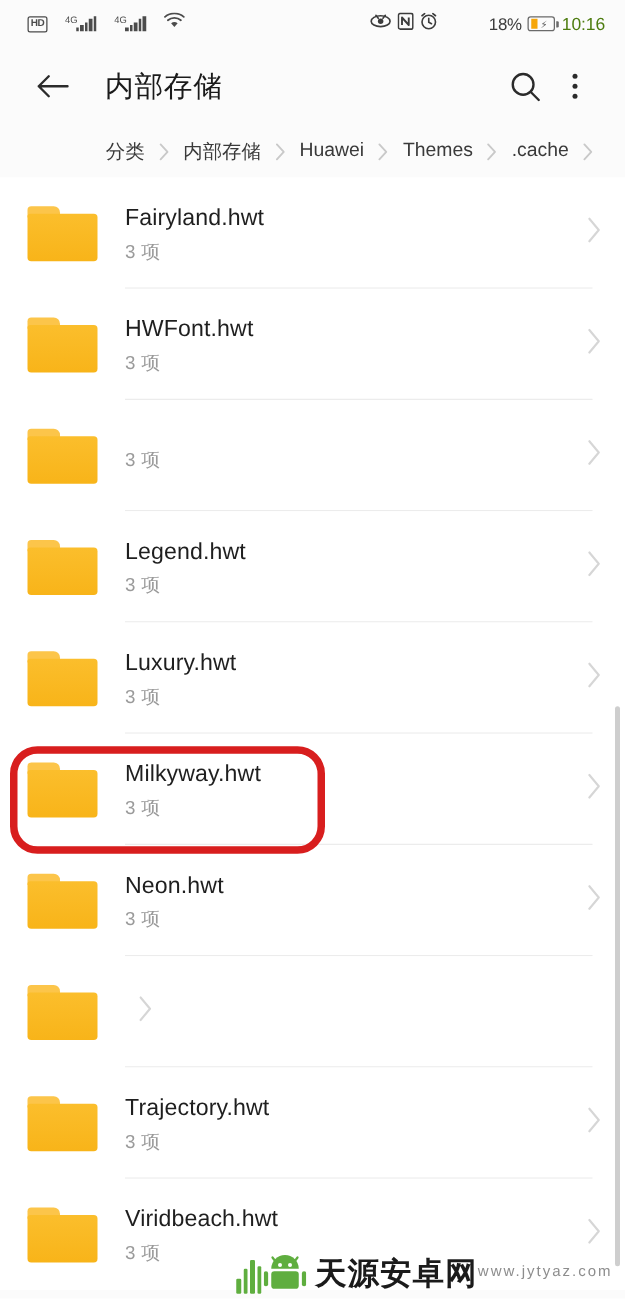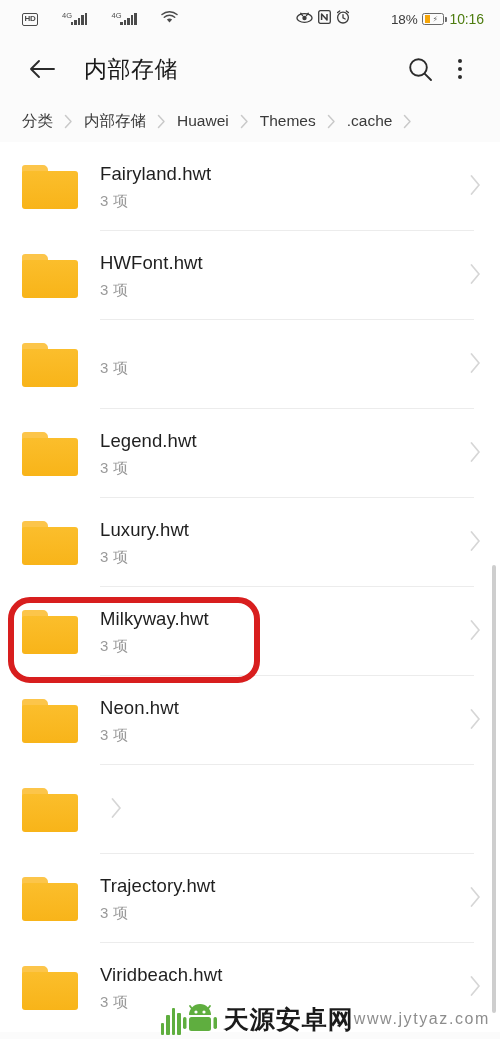--- a/index.html
+++ b/index.html
@@ -25,21 +25,21 @@
     background: #fbfbfb;
     display: flex;
     align-items: center;
     justify-content: space-between;
     padding: 0 16px 0 22px;
     box-sizing: border-box;
   }
   .sb-left, .sb-right {
     display: flex;
     align-items: center;
-    gap: 24px;
+    gap: 14px;
   }
   .sb-right { gap: 5px; }
   .hd-badge {
     border: 1.5px solid #4b4b4b;
     border-radius: 2px;
     font-size: 8px;
     font-weight: bold;
     line-height: 1;
     padding: 1.5px 1.5px;
     color: #4b4b4b;
@@ -129,20 +129,21 @@
   
   .breadcrumb {
     display: flex;
     align-items: center;
     height: 42px;
     padding: 0 14px 0 22px;
     background: #fbfbfb;
     box-sizing: border-box;
     overflow: hidden;
     white-space: nowrap;
+    justify-content: flex-end;
   }
   .crumb {
     font-size: 15.5px;
     color: #3a3a3a;
     cursor: pointer;
   }
   .crumb.zh { font-size: 15.5px; }
   .crumb-sep {
     color: #c9c9c9;
     margin: 0 11px;
@@ -258,21 +259,21 @@
   .wm-stripes i:nth-child(4){height:22px;}
   .wm-text { display:flex; flex-direction:row; align-items:flex-start;}
   .wm-cn {
     font-size: 25px;
     font-weight: bold;
     color: #1b1b1b;
     line-height: 1;
     letter-spacing: 1px;
   }
   .wm-url {
-    font-size: 16px;
+    font-size: 12px;
     color: #8d8d8d;
     letter-spacing: 1.6px;
     margin-top: 3px;
   }
 </style>
 </head>
 <body>
 
 <div id="phone">
 

